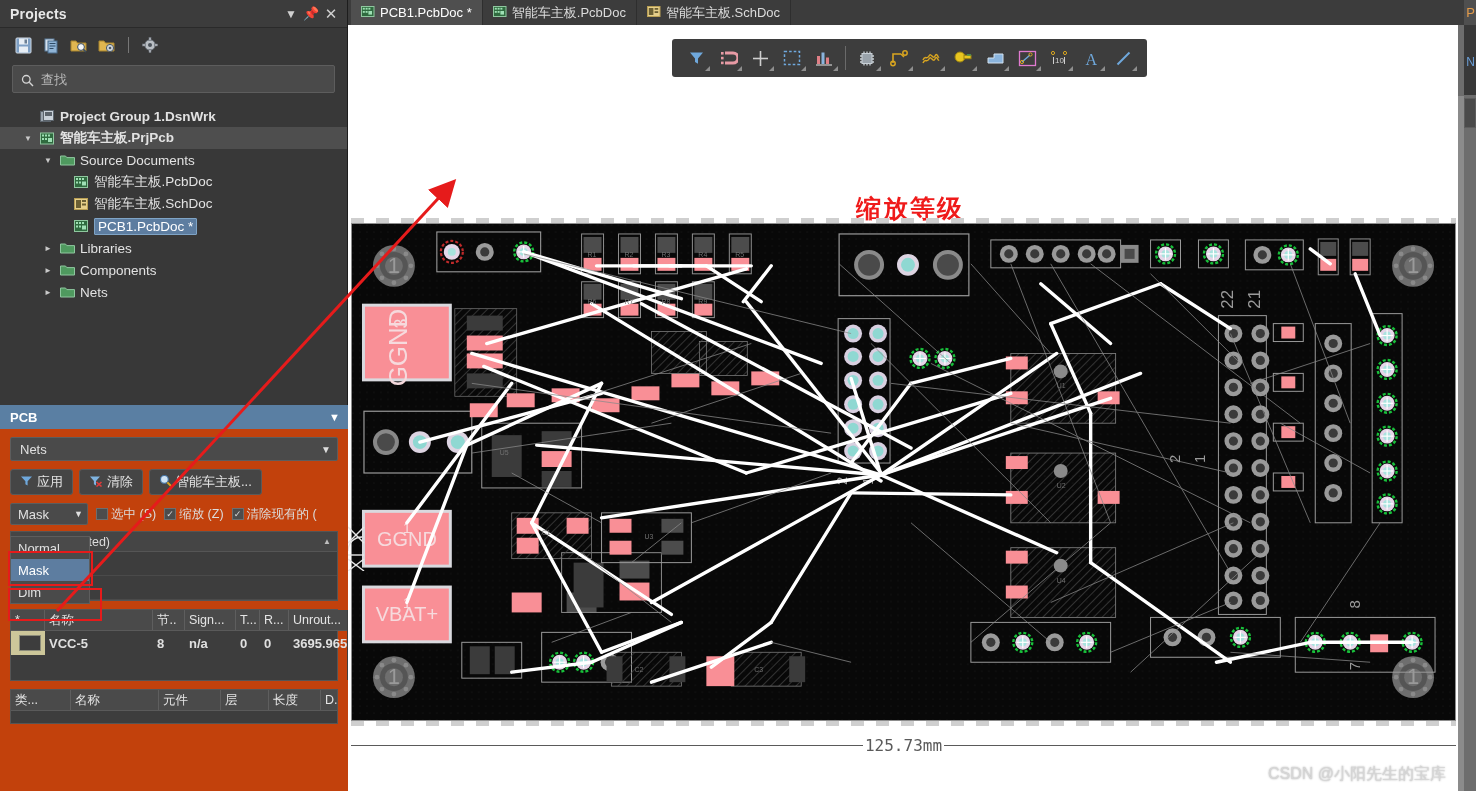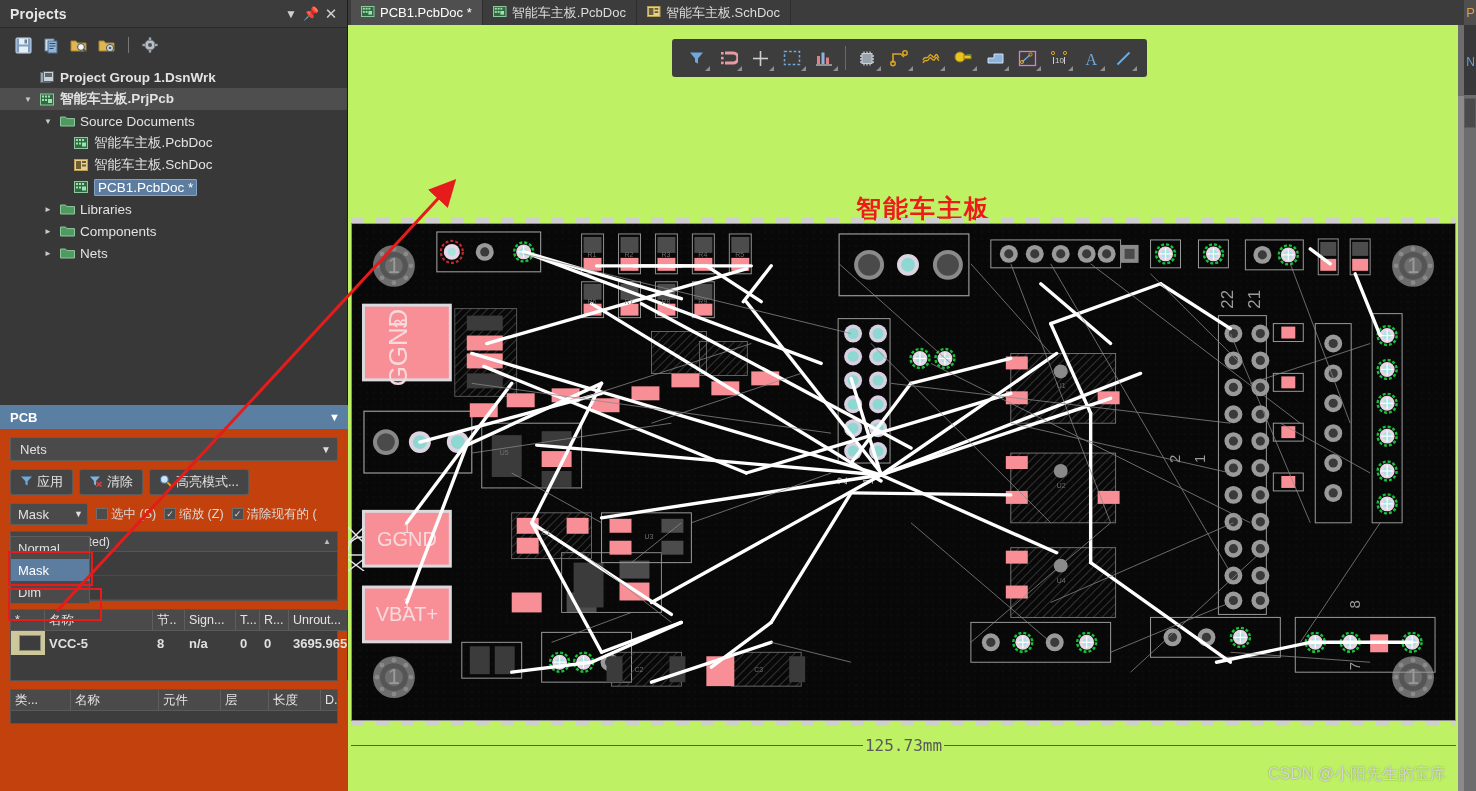--- a/index.html
+++ b/index.html
@@ -140,21 +140,21 @@
   
   .editor { position: absolute; left: 348px; top: 0; right: 0; bottom: 0; background: #6d6d6d; }
 
   .tabbar { height: 25px; background: #3c3c3c; display: flex; align-items: flex-end; padding-left: 3px; }
   .tab {
     height: 25px; display: flex; align-items: center; gap: 5px; padding: 0 10px;
     color: #dcdcdc; font-size: 13px; border-right: 1px solid #2e2e2e;
   }
   .tab.active { background: #4f4f4f; color: #fff; }
 
-  .canvas-area { position: absolute; left: 0; top: 25px; right: 0; bottom: 0; background: #bef264; }
+  .canvas-area { position: absolute; left: 0; top: 25px; right: 0; bottom: 0; background: #ffffff; }
 
   .pcb-toolbar {
     position: absolute; left: 324px; top: 14px; height: 38px;
     background: #3d3d3d; border-radius: 3px; display: flex; align-items: center;
     padding: 0 8px; gap: 0px;
   }
   .tbtn { width: 32px; height: 30px; display: flex; align-items: center; justify-content: center; position: relative; }
   .tbtn::after {
     content: ''; position: absolute; right: 2px; bottom: 2px;
     border-left: 5px solid transparent; border-bottom: 5px solid #8e8e8e;
@@ -261,20 +261,31 @@
             <g fill="#b9bec4" stroke="#6b7179" stroke-width=".6">
               <rect x="7" y="0.4" width="2" height="3"></rect>
                 <rect x="7" y="12.6" width="2" height="3"></rect>
               <rect x="0.4" y="7" width="3" height="2"></rect>
                 <rect x="12.6" y="7" width="3" height="2"></rect>
             </g>
           </svg>
         </div>
       </div>
 
+      <div class="search-wrap">
+        <div class="search-box">
+          <span class="mag">
+            <svg width="13" height="13" viewBox="0 0 13 13">
+              <circle cx="5.3" cy="5.3" r="3.8" fill="none" stroke="#d6d6d6" stroke-width="1.3"></circle>
+              <line x1="8.3" y1="8.3" x2="12" y2="12" stroke="#d6d6d6" stroke-width="1.4"></line>
+            </svg>
+          </span>
+          <input type="text" placeholder="查找" style="">
+        </div>
+      </div>
 
       <div class="tree">
         <div class="tnode bold">
           <span class="arrow"></span>
           <span class="nicon">
             <svg width="15" height="13" viewBox="0 0 15 13">
               <rect x="0.5" y="1.5" width="10" height="10" fill="#9aa4ae" stroke="#5c646c"></rect>
               <rect x="3.5" y="0.5" width="10" height="10" fill="#c9d1d9" stroke="#5c646c"></rect>
               <rect x="5" y="2" width="7" height="4" fill="#5c646c"></rect>
             </svg>
@@ -425,21 +436,21 @@
             </span>
             <span>清除</span>
           </div>
           <div class="btn">
             <span>
               <svg width="13" height="13" viewBox="0 0 13 13">
                 <circle cx="5.4" cy="5.4" r="3.9" fill="#cfe3f5" stroke="#3f6fa0" stroke-width="1.2"></circle>
                 <line x1="8.4" y1="8.4" x2="12" y2="12" stroke="#d9a520" stroke-width="2"></line>
               </svg>
             </span>
-            <span>高亮模式...</span>
+            <span>智能车主板...</span>
           </div>
         </div>
 
         <div class="maskrow">
           <div class="smallcombo">
             <span class="v">Mask</span>
             <span class="chev">▼</span>
           </div>
           <div class="chk">
             <span class="cbox"></span>
@@ -675,21 +686,21 @@
             <text x="2.5" y="14.5" font-size="16" fill="#6fa8dc" font-family="serif">A</text>
           </svg>
         </div>
         <div class="tbtn">
           <svg width="17" height="17" viewBox="0 0 17 17">
             <line x1="2.5" y1="14.5" x2="14.5" y2="2.5" stroke="#6fa8dc" stroke-width="2"></line>
           </svg>
         </div>
       </div>
 
-      <div class="annot-text">智能车主板</div>
+      <div class="annot-text">缩放等级</div>
 
       <div class="board-dash">
           <div class="dashline"></div>
         </div>
 
       <div class="board-frame">
         <svg width="100%" height="100%" viewBox="0 0 1105 498" preserveAspectRatio="none">
           <defs>
             <pattern id="dots" width="7" height="7" patternUnits="userSpaceOnUse">
               <circle cx="1" cy="1" r="0.55" fill="#1e1e1e"></circle>

